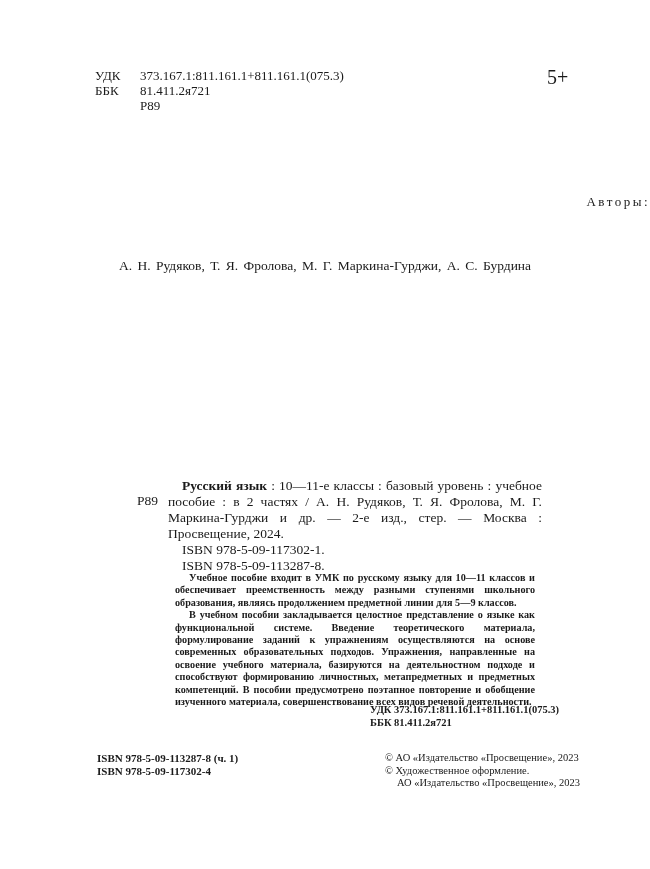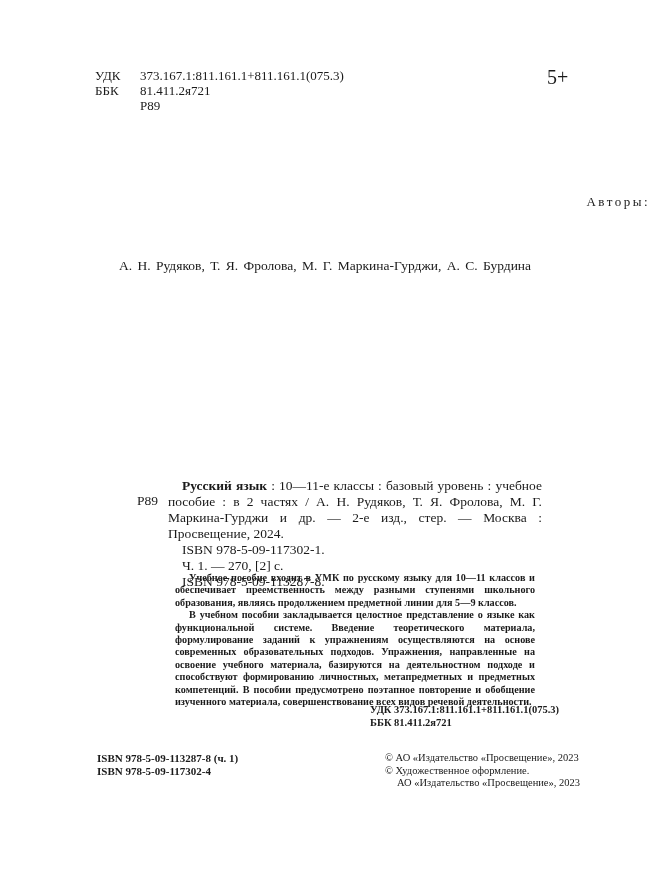--- a/index.html
+++ b/index.html
@@ -49,21 +49,20 @@
 <div class="abs age">5+</div>
 
 <div class="abs authors-head">Авторы:</div>
 <div class="abs authors">А. Н. Рудяков, Т. Я. Фролова, М. Г. Маркина-Гурджи, А. С. Бурдина</div>
 
 <div class="abs cat-code">Р89</div>
 
 <div class="abs biblio">
   <p class="first"><b>Русский язык</b><span> : 10—11-е классы : базовый уровень : учебное пособие : в 2 частях / А. Н. Рудяков, Т. Я. Фролова, М. Г. Маркина-Гурджи и др. — 2-е изд., стер. — Москва : Просвещение, 2024.</span></p>
   <p class="ind">ISBN 978-5-09-117302-1.</p>
-  <p class="ind">Ч. 1. — 270, [2] с.</p>
   <p class="ind">ISBN 978-5-09-113287-8.</p>
 </div>
 
 <div class="abs abstract">
   <p>Учебное пособие входит в УМК по русскому языку для 10—11 классов и обеспечивает преемственность между разными ступенями школьного образования, являясь продолжением предметной линии для 5—9 классов.</p>
   <p>В учебном пособии закладывается целостное представление о языке как функциональной системе. Введение теоретического материала, формулирование заданий к упражнениям осуществляются на основе современных образовательных подходов. Упражнения, направленные на освоение учебного материала, базируются на деятельностном подходе и способствуют формированию личностных, метапредметных и предметных компетенций. В пособии предусмотрено поэтапное повторение и обобщение изученного материала, совершенствование всех видов речевой деятельности.</p>
 </div>
 
 <div class="abs udk2">
   <div>УДК 373.167.1:811.161.1+811.161.1(075.3)</div>

